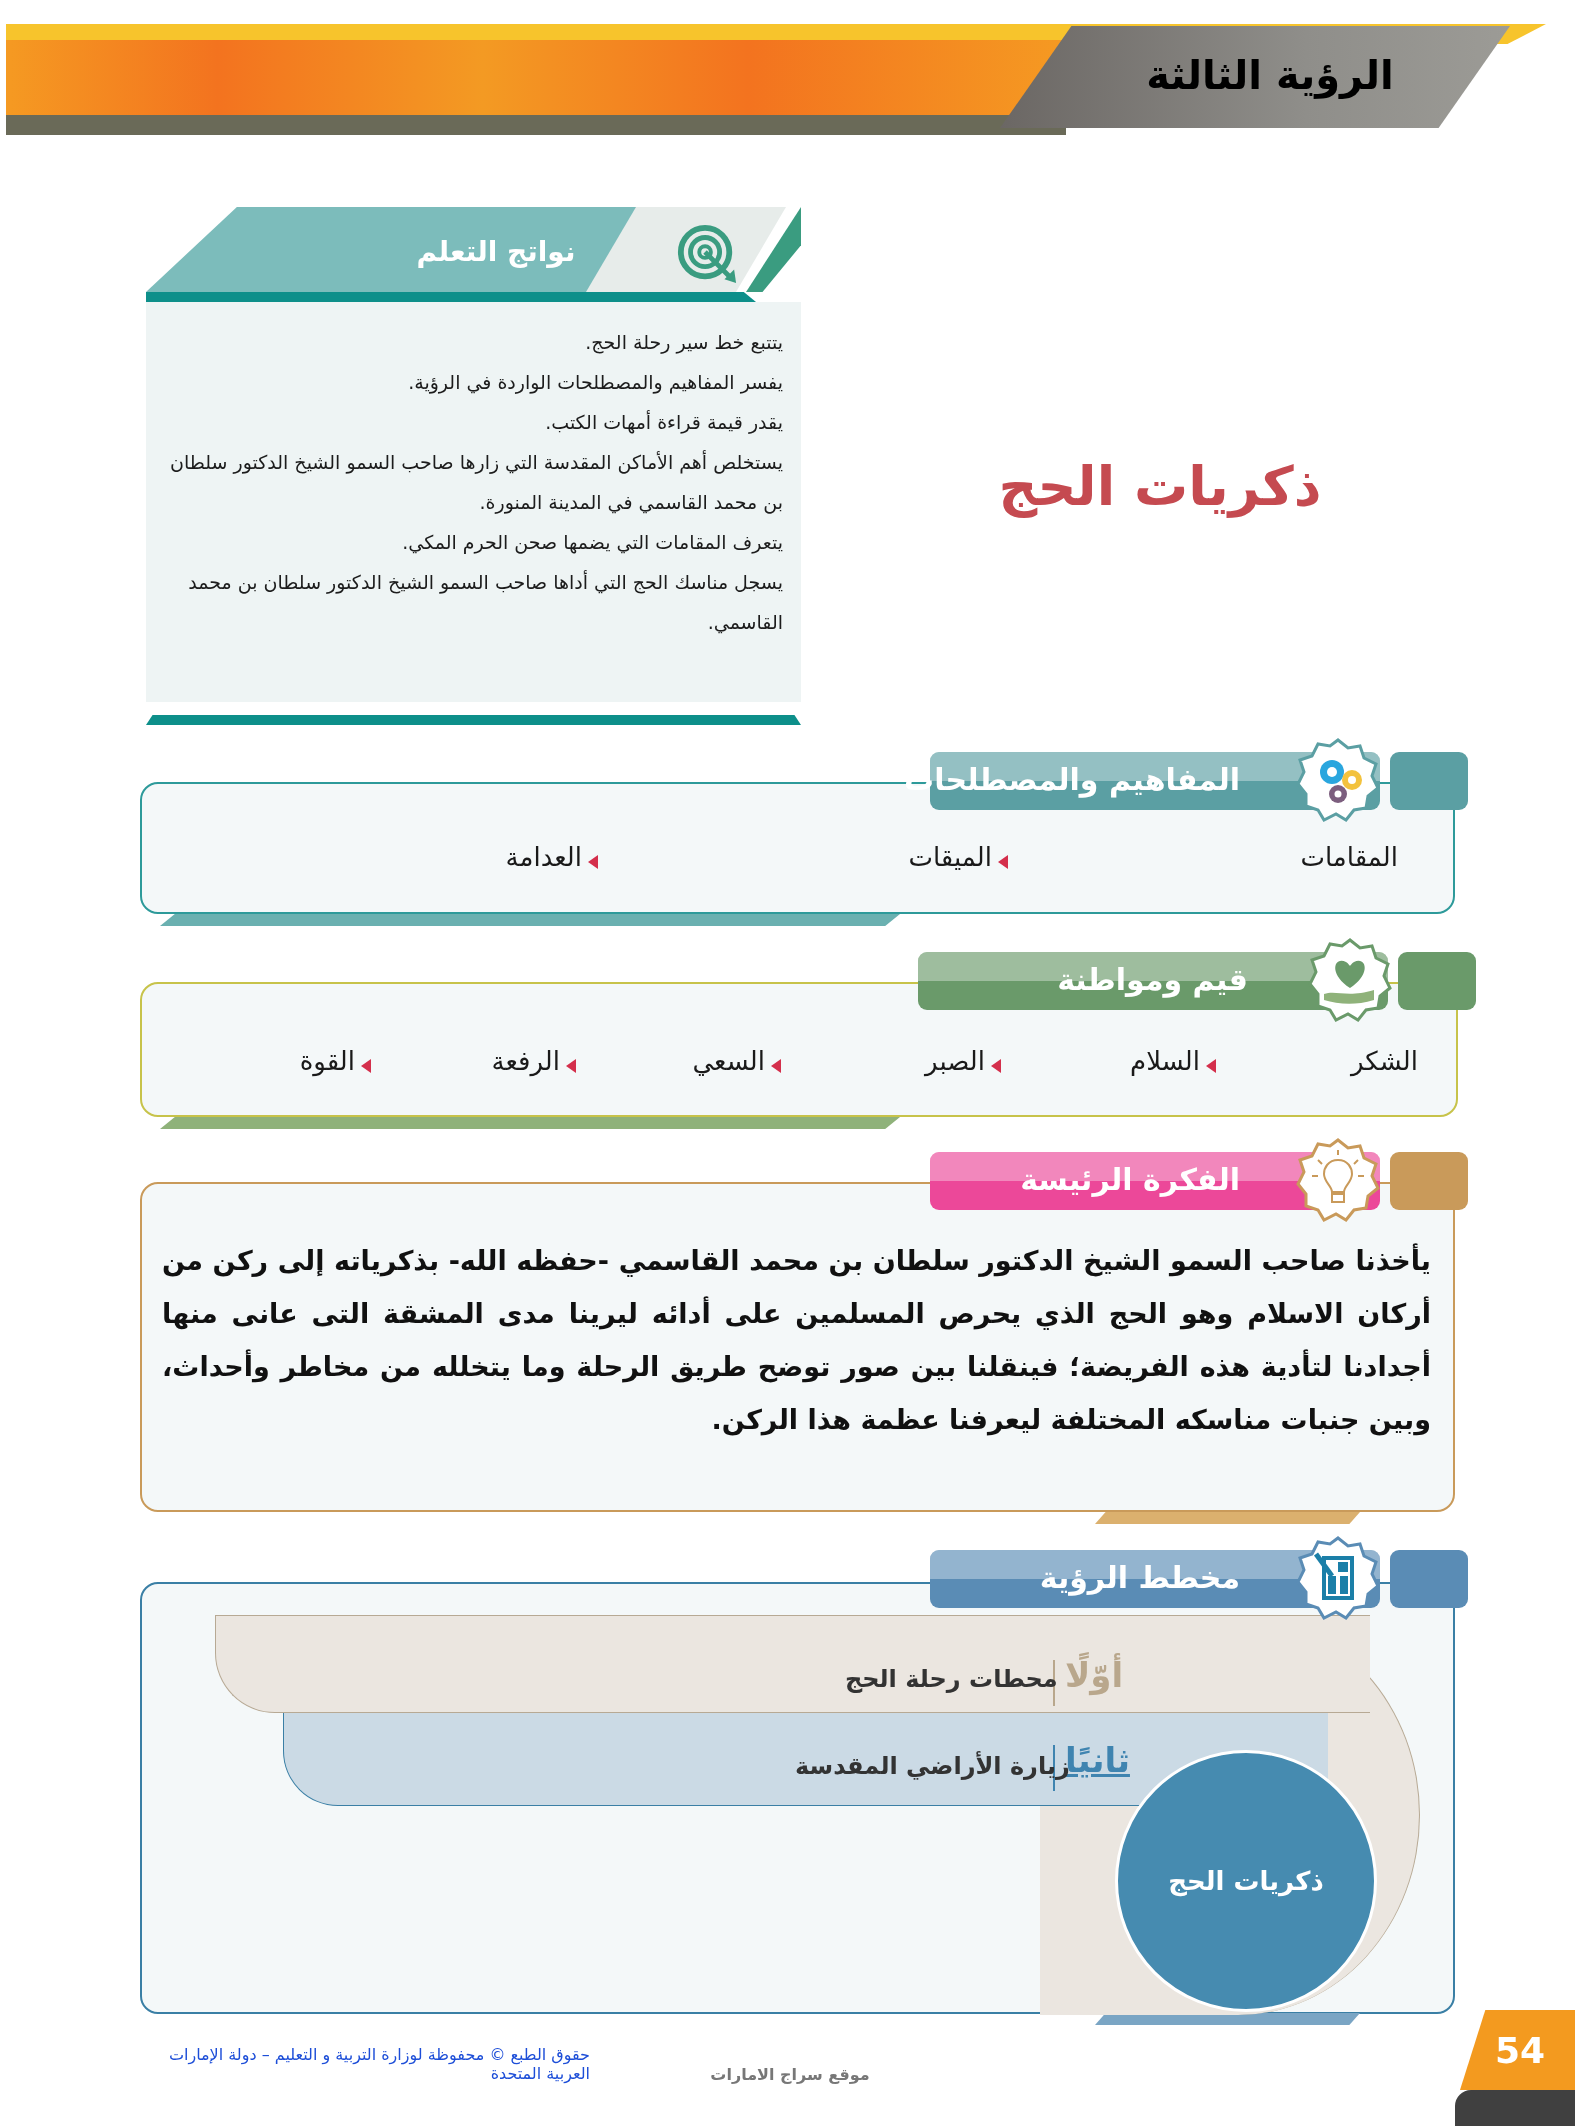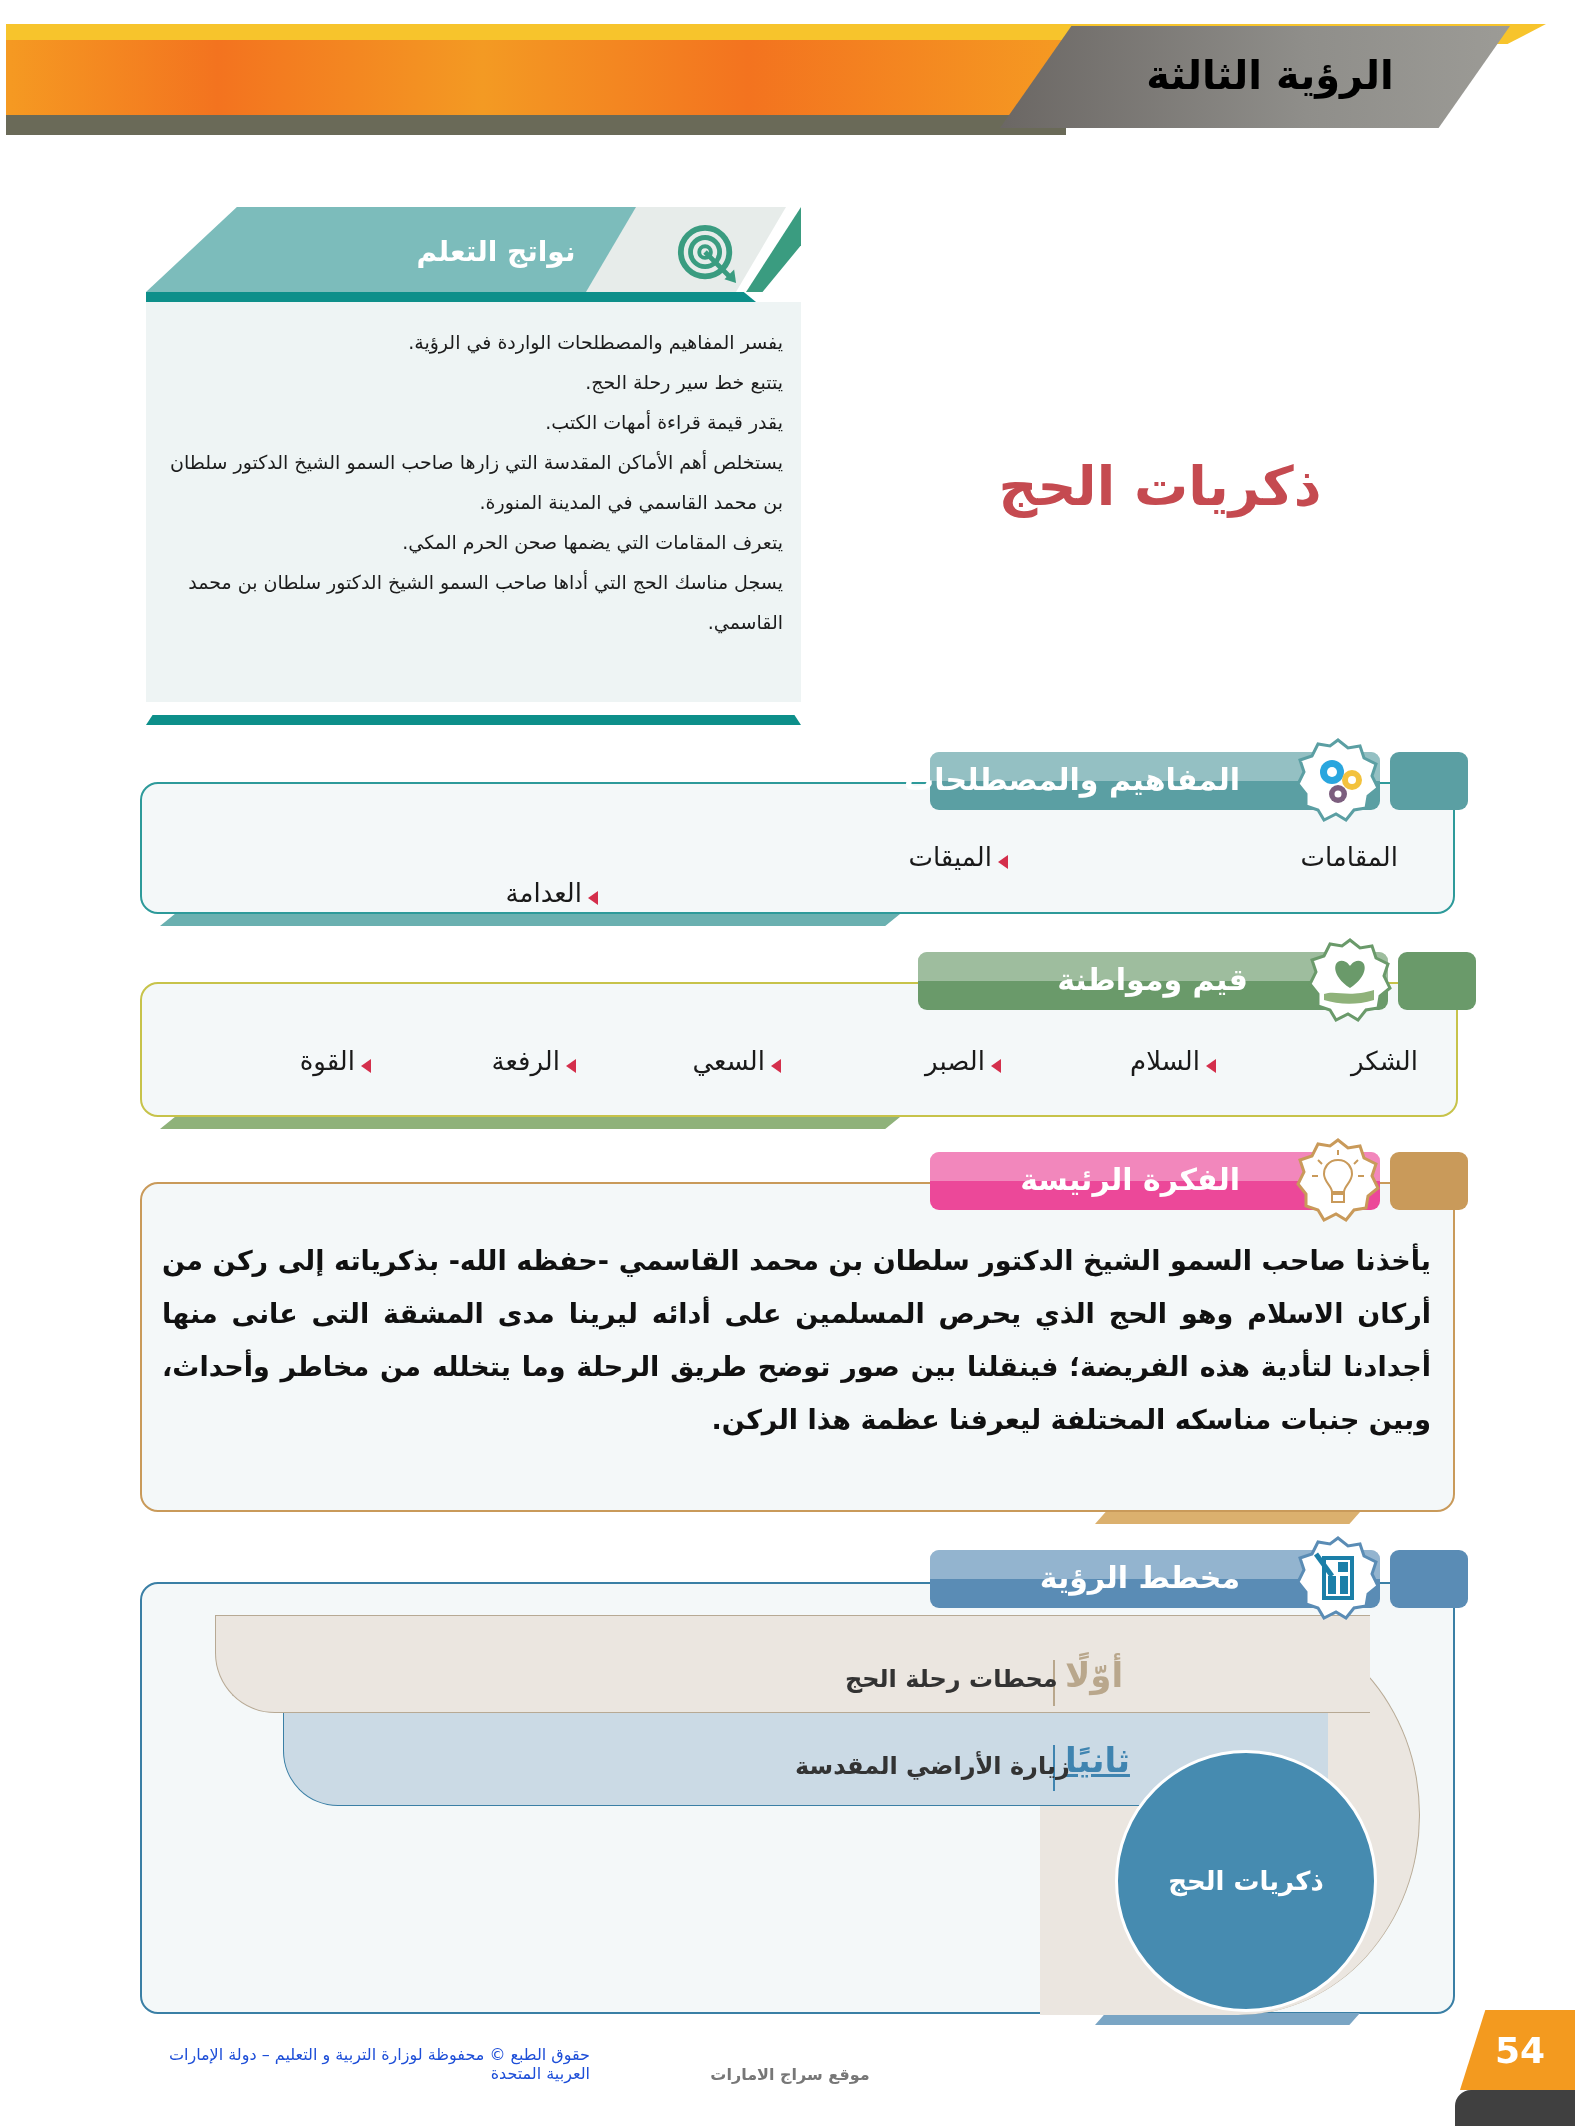--- a/index.html
+++ b/index.html
@@ -93,41 +93,41 @@
   <div class="lo-head-bar"></div>
   <div class="lo-title">نواتج التعلم</div>
   <svg class="lo-icon" viewBox="0 0 64 64">
     <circle cx="30" cy="30" r="25" fill="none" stroke="#3a9c80" stroke-width="6"></circle>
     <circle cx="30" cy="30" r="15" fill="none" stroke="#3a9c80" stroke-width="5"></circle>
     <circle cx="30" cy="30" r="6" fill="none" stroke="#3a9c80" stroke-width="4"></circle>
     <line x1="30" y1="30" x2="56" y2="56" stroke="#3a9c80" stroke-width="5"></line>
     <polygon points="50,58 60,48 62,62" fill="#3a9c80"></polygon>
   </svg>
   <ul class="lo-body">
+    <li>يتتبع خط سير رحلة الحج.</li>
     <li>يفسر المفاهيم والمصطلحات الواردة في الرؤية.</li>
-    <li>يتتبع خط سير رحلة الحج.</li>
     <li>يقدر قيمة قراءة أمهات الكتب.</li>
     <li class="wrap">يستخلص أهم الأماكن المقدسة التي زارها صاحب السمو الشيخ الدكتور سلطان بن محمد القاسمي في المدينة المنورة.</li>
     <li>يتعرف المقامات التي يضمها صحن الحرم المكي.</li>
     <li class="wrap">يسجل مناسك الحج التي أداها صاحب السمو الشيخ الدكتور سلطان بن محمد القاسمي.</li>
   </ul>
   <div class="lo-bottom"></div>
 </div>
 
 <div class="lesson-title">ذكريات الحج</div>
 
 <div class="sec-box" style="top:782px; width:1315px; height:132px; border-color:#2d9a9a;">
   <div class="term" style="right:55px; top:58px; font-size:26px;">
     <span>المقامات</span>
   </div>
   <div class="term" style="right:445px; top:58px; font-size:26px;">
     <span class="arrow"></span>
     <span>الميقات</span>
   </div>
-  <div class="term" style="right:855px; top:58px; font-size:26px;margin-top:36px;">
+  <div class="term" style="right:855px; top:58px; font-size:26px;">
     <span class="arrow"></span>
     <span>العدامة</span>
   </div>
 </div>
 <div class="sec-under" style="left:160px; top:914px; width:740px; background:#6ab0b0; clip-path:polygon(2% 0,100% 0,98% 100%,0 100%);"></div>
 <div class="sec-head" style="left:930px; top:752px; width:450px; background:#5b9fa3;">
   <div class="sec-head-top"></div>
   <div class="sec-title">المفاهيم والمصطلحات</div>
 </div>
 <div class="sec-head-tab" style="left:1390px; top:752px; background:#5b9fa3;"></div>

